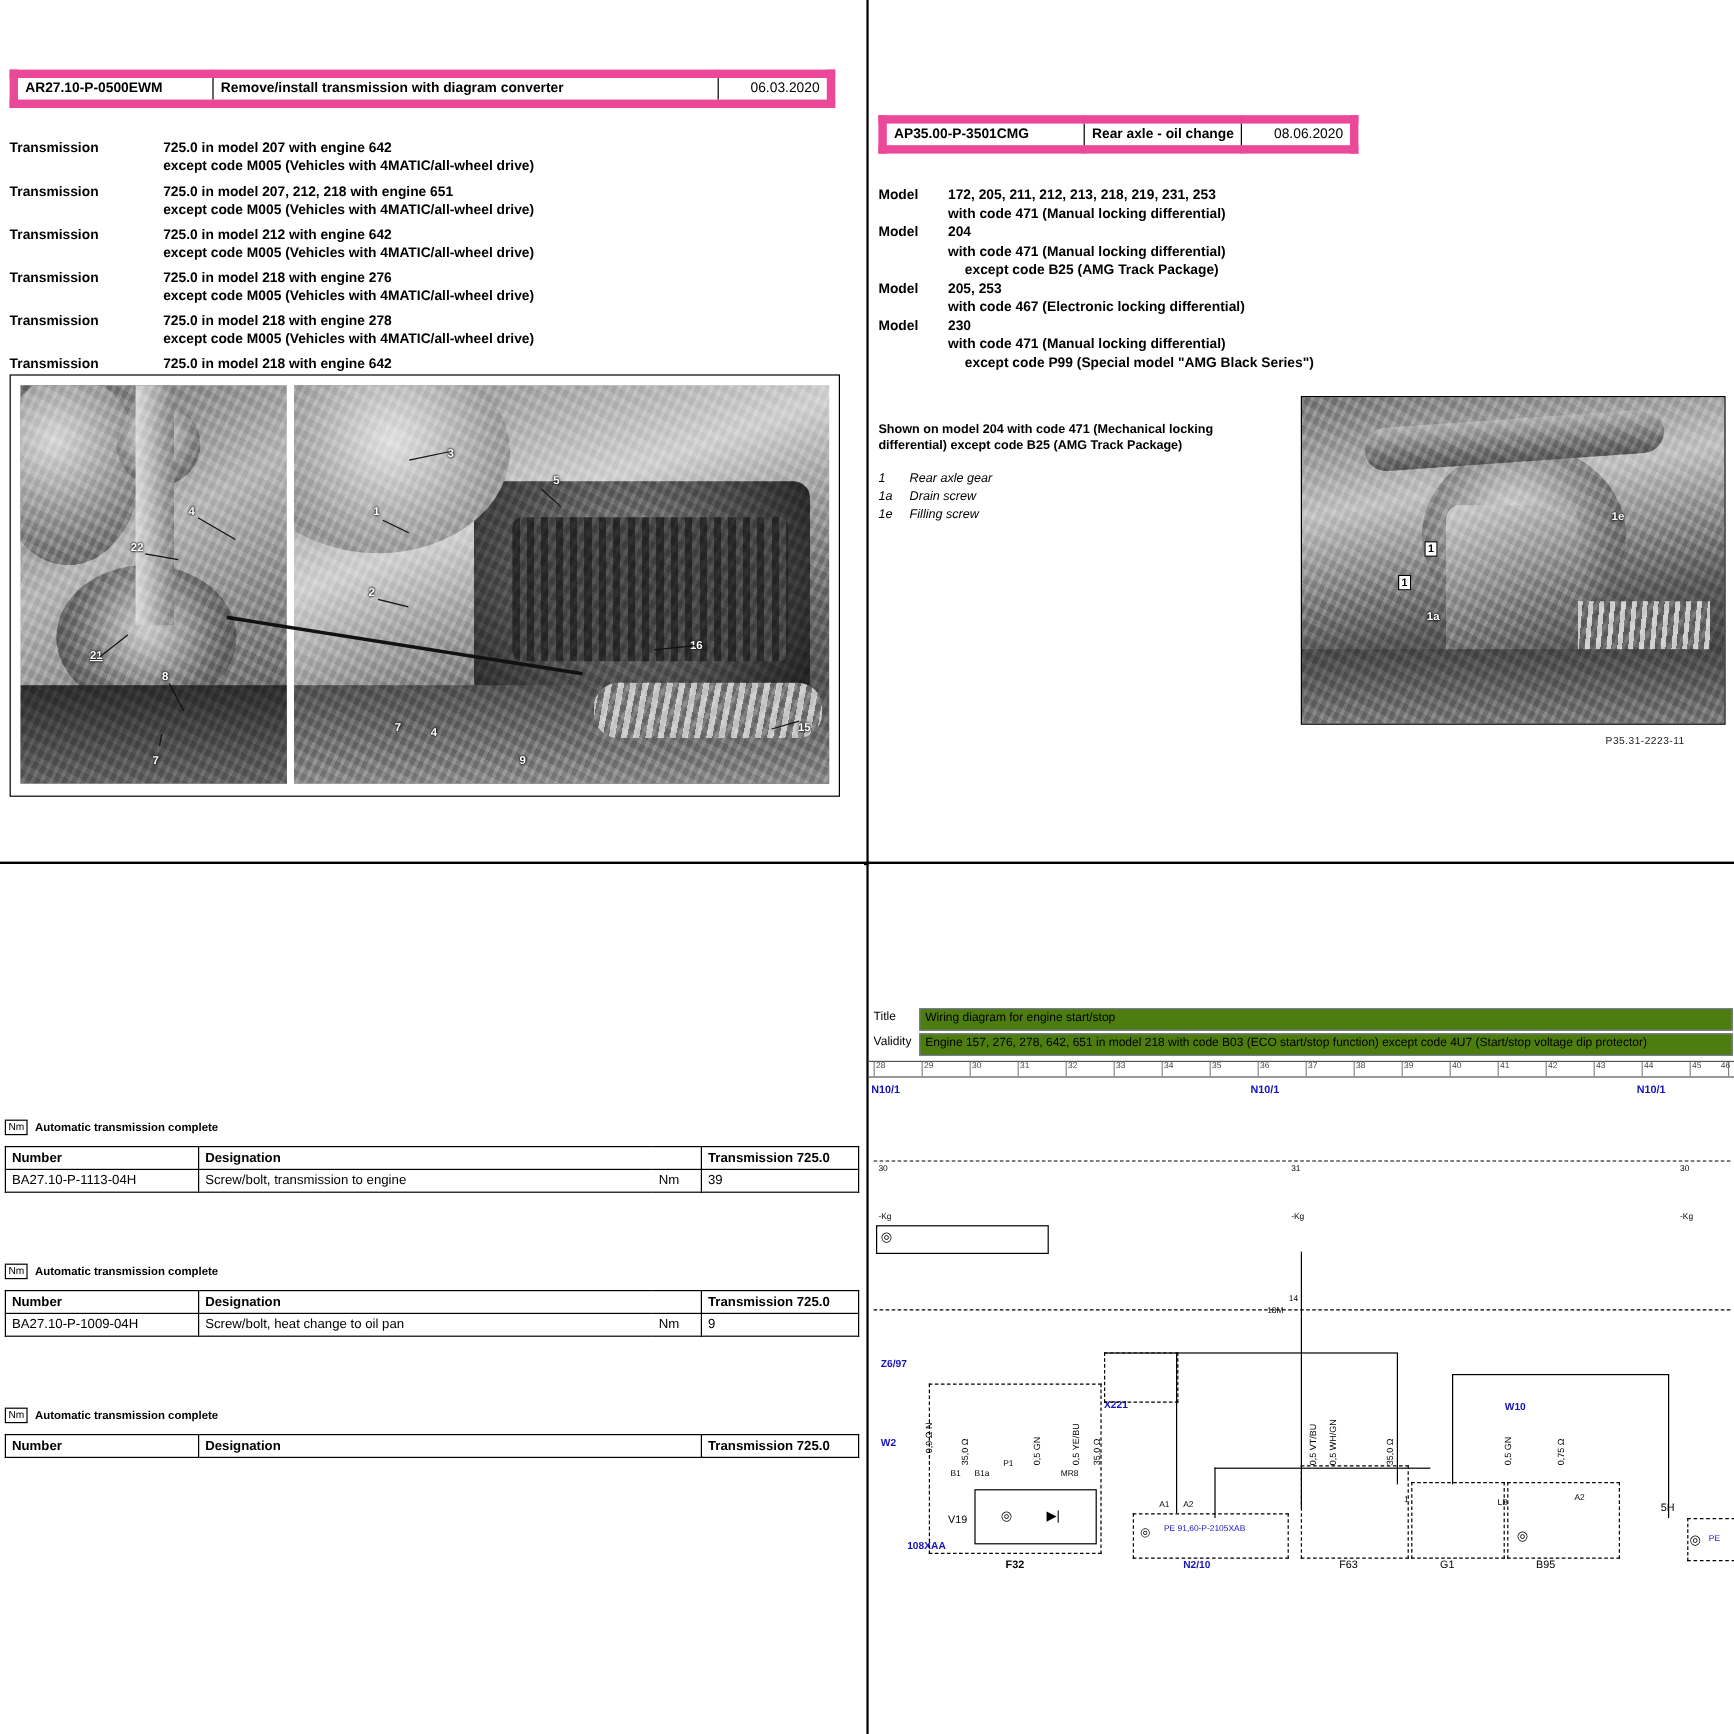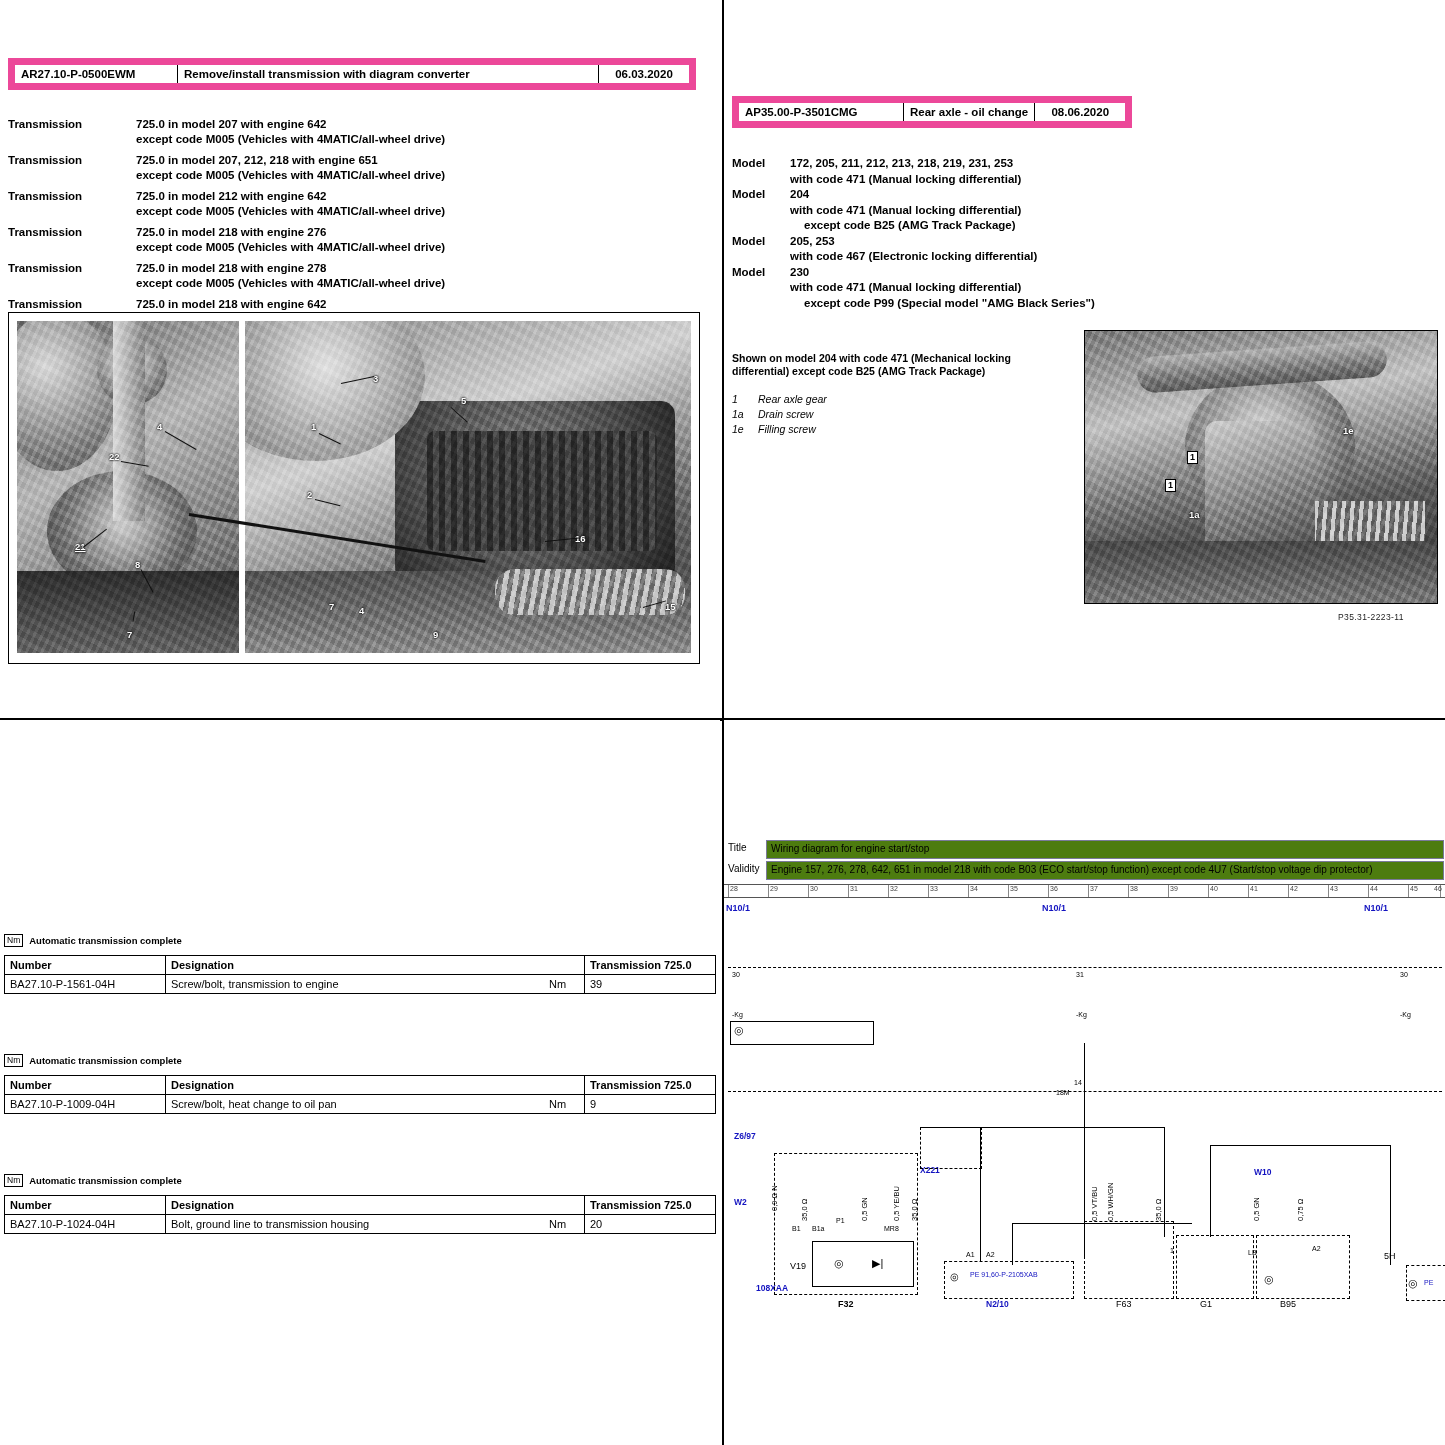--- a/index.html
+++ b/index.html
@@ -21,21 +21,21 @@
   .hdiv{position:absolute;left:0;top:717px;width:1445px;height:3px;background:#000;}
 
   
   .hdr{
     border:7px solid #ec4899;border-collapse:collapse;
     font-size:11.5px;
   }
   .hdr td{border:1px solid #000;padding:3px 6px;vertical-align:middle;white-space:nowrap;}
   .hdr td.code{font-weight:bold;}
   .hdr td.title{font-weight:bold;}
-  .hdr td.date{font-weight:bold;text-align:center;}
+  .hdr td.date{font-weight:normal;text-align:right;}
 
   
   #q-tl .hdrwrap{position:absolute;left:8px;top:58px;width:688px;}
   #q-tl .hdr{width:100%;}
   #tl-list{position:absolute;left:8px;top:117px;width:700px;font-size:11.5px;}
   .trow{display:flex;margin-bottom:0px;line-height:15px;}
   .trow .lbl{width:128px;font-weight:bold;flex:none;}
   .trow .val{font-weight:bold;}
   .tsub{margin-left:128px;font-weight:bold;line-height:15px;margin-bottom:6px;}
 
@@ -287,21 +287,21 @@
   <div class="nmgroup" style="top:210px;">
     <span class="nmbadge">Nm</span><span class="nmtitle">Automatic transmission complete</span>
     <table class="torque">
       <tbody>
           <tr>
         <th class="c-num">Number</th>
         <th colspan="2">Designation</th>
         <th class="c-val">Transmission 725.0</th>
       </tr>
       <tr>
-        <td>BA27.10-P-1561-04H</td>
+        <td>BA27.10-P-1113-04H</td>
         <td class="desig">Screw/bolt, transmission to engine</td>
         <td class="unit">Nm</td>
         <td>39</td>
       </tr>
     </tbody>
       </table>
   </div>
 
   <div class="nmgroup" style="top:330px;">
     <span class="nmbadge">Nm</span><span class="nmtitle">Automatic transmission complete</span>
@@ -323,26 +323,20 @@
   </div>
 
   <div class="nmgroup" style="top:450px;">
     <span class="nmbadge">Nm</span><span class="nmtitle">Automatic transmission complete</span>
     <table class="torque">
       <tbody>
           <tr>
         <th class="c-num">Number</th>
         <th colspan="2">Designation</th>
         <th class="c-val">Transmission 725.0</th>
-      </tr>
-      <tr>
-        <td>BA27.10-P-1024-04H</td>
-        <td class="desig">Bolt, ground line to transmission housing</td>
-        <td class="unit">Nm</td>
-        <td>20</td>
       </tr>
     </tbody>
       </table>
   </div>
 </div>
 
 <div class="quad" id="q-br">
 
   <div id="wr-title">
     <div class="wrow">

